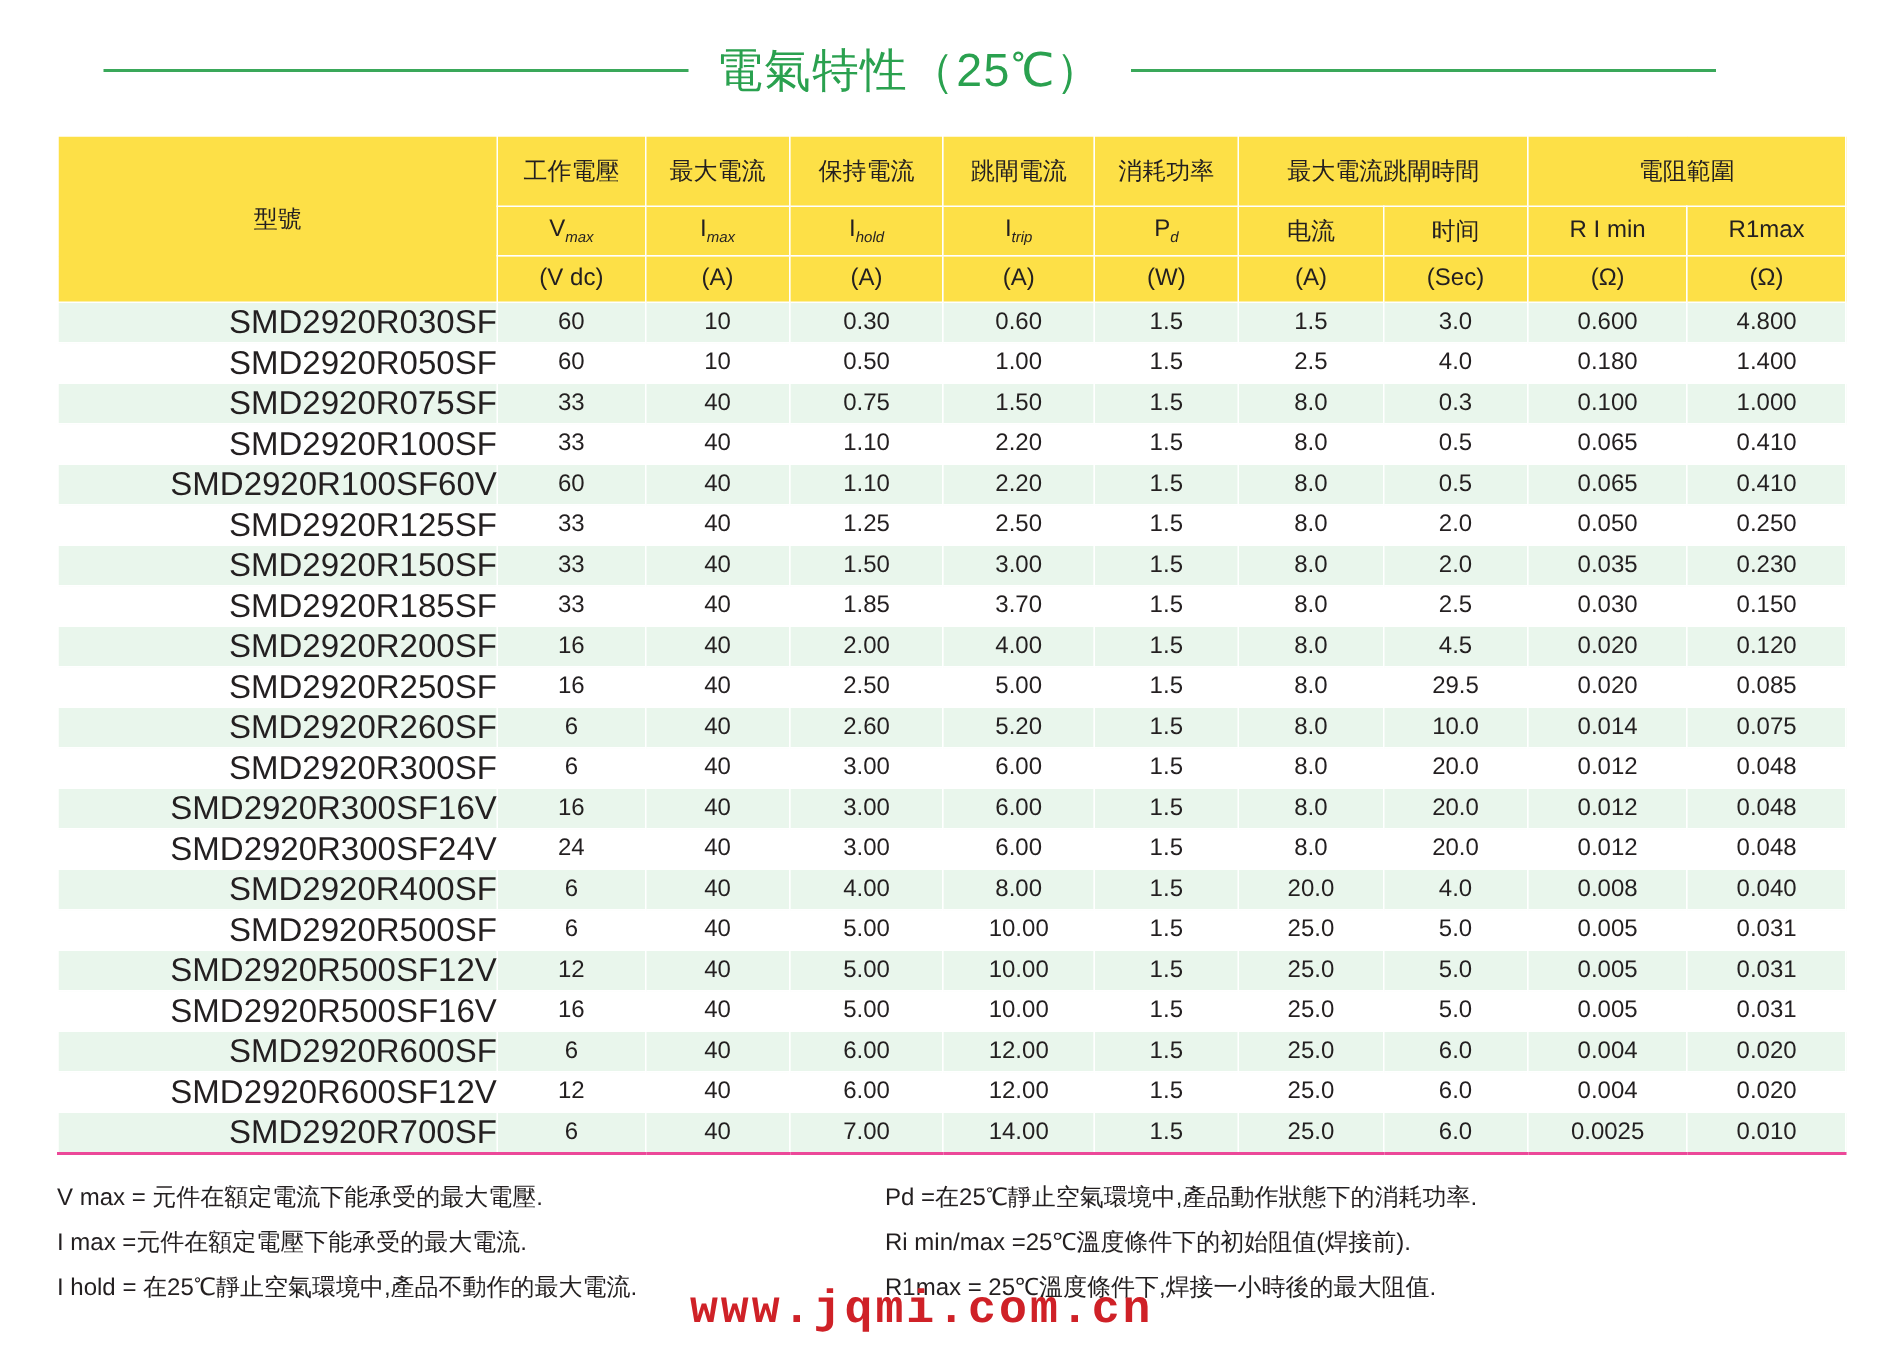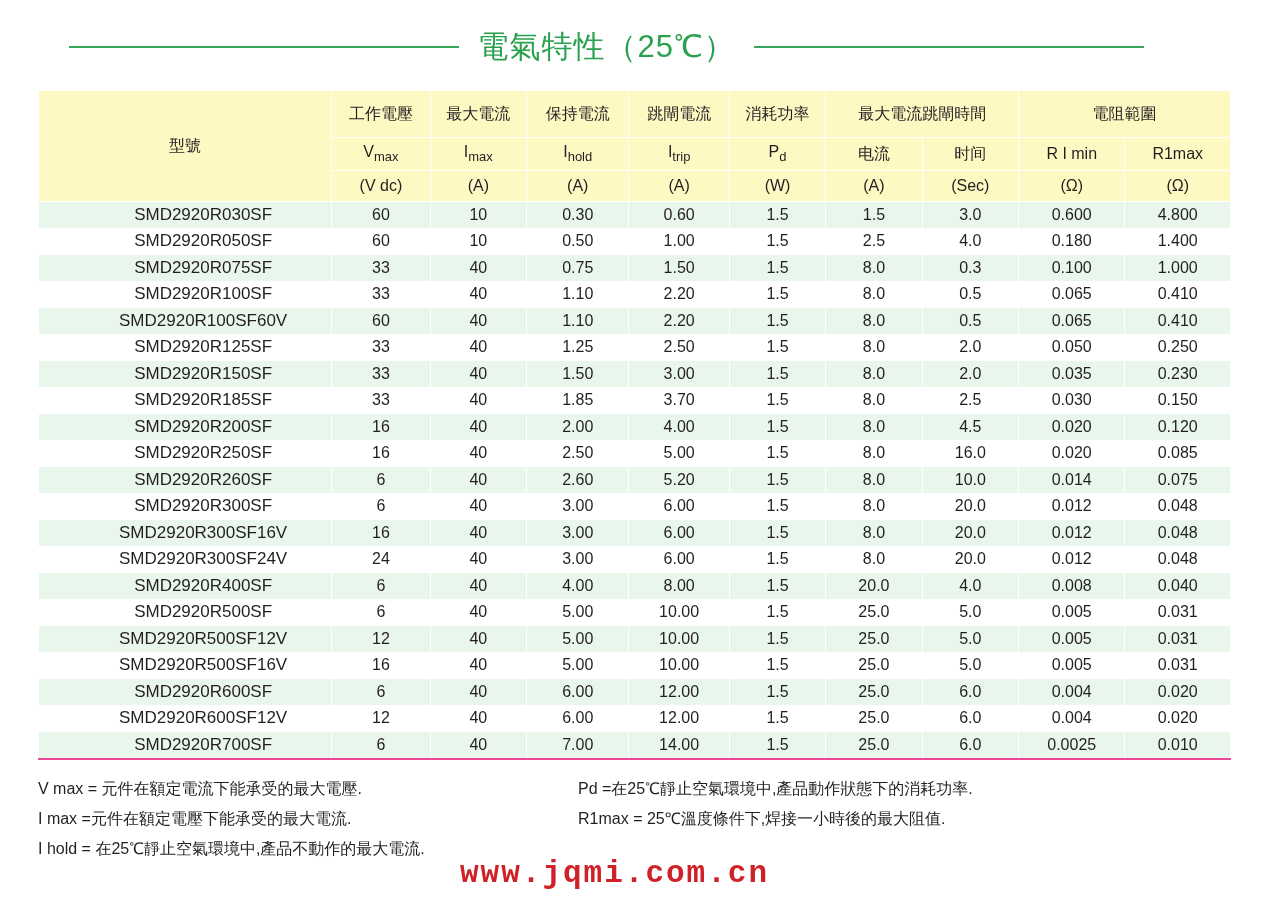--- a/index.html
+++ b/index.html
@@ -52,56 +52,57 @@
     table-layout: fixed;
   }
   table.spec th, table.spec td {
     border: 1px solid #ffffff;
     text-align: center;
     vertical-align: middle;
     font-size: 16px;
     color: #231f20;
   }
   thead th {
-    background: #fef9c3;
+    background: #fde047;
     color: #ffffff;
     font-weight: normal;
   }
   thead .grp {
     height: 44px;
     font-size: 18px;
   }
   thead .sym {
     height: 30px;
     font-size: 17px;
   }
   thead .unit {
     height: 28px;
     font-size: 15px;
     margin-top: 44px;
   }
   thead .model-cell {
     font-size: 19px;
   }
   .sub {
-    font-size: 13px;
+    font-size: 10px;
     vertical-align: sub;
+    font-style: italic;
   }
   tbody td {
     height: 25.5px;
     padding: 0;
     font-size: 17px;
     border: none;
   }
   tbody tr.odd td { background: #e9f6ec; }
   tbody tr.even td { background: #ffffff; }
   tbody td.model {
-    text-align: center;
+    text-align: right;
     padding-left: 36px;
-    font-size: 17px;
+    font-size: 22px;
   }
   tbody tr:last-child td {
     border-bottom: 2px solid #ec4899;
   }
 
   
   col.c-model { width: 292px; }
   col.c-v   { width: 98px; }
   col.c-i   { width: 96px; }
   col.c-ih  { width: 102px; }
@@ -113,21 +114,21 @@
   col.c-rmax{ width: 105px; }
 
   
   .notes {
     display: flex;
     margin: 14px 38px 0 38px;
     font-size: 16px;
     line-height: 30px;
   }
   .notes .col-left { width: 540px; }
-  .notes .col-right { flex: 1; }
+  .notes .col-right { flex: 1; margin-left: 12px; }
   .notes div.line { white-space: nowrap; }
 
   
   .watermark {
     position: absolute;
     left: 16px;
     right: 0;
     bottom: 6px;
     text-align: center;
     font-family: "Liberation Mono", monospace;
@@ -306,21 +307,21 @@
             <td>0.120</td>
           </tr>
           <tr class="even">
             <td class="model">SMD2920R250SF</td>
             <td>16</td>
             <td>40</td>
             <td>2.50</td>
             <td>5.00</td>
             <td>1.5</td>
             <td>8.0</td>
-            <td>16.0</td>
+            <td>29.5</td>
             <td>0.020</td>
             <td>0.085</td>
           </tr>
           <tr class="odd">
             <td class="model">SMD2920R260SF</td>
             <td>6</td>
             <td>40</td>
             <td>2.60</td>
             <td>5.20</td>
             <td>1.5</td>
@@ -454,19 +455,20 @@
   </div>
 
   <div class="notes">
     <div class="col-left" id="notes-left">
         <div class="line">V max = 元件在額定電流下能承受的最大電壓.</div>
         <div class="line">I max =元件在額定電壓下能承受的最大電流.</div>
         <div class="line">I hold = 在25℃靜止空氣環境中,產品不動作的最大電流.</div>
       </div>
     <div class="col-right" id="notes-right">
         <div class="line">Pd =在25℃靜止空氣環境中,產品動作狀態下的消耗功率.</div>
+        <div class="line">Ri min/max  =25℃溫度條件下的初始阻值(焊接前).</div>
         <div class="line">R1max  = 25℃溫度條件下,焊接一小時後的最大阻值.</div>
       </div>
   </div>
 
   <div class="watermark">www.jqmi.com.cn</div>
 
 </div>
 
 </body></html>

